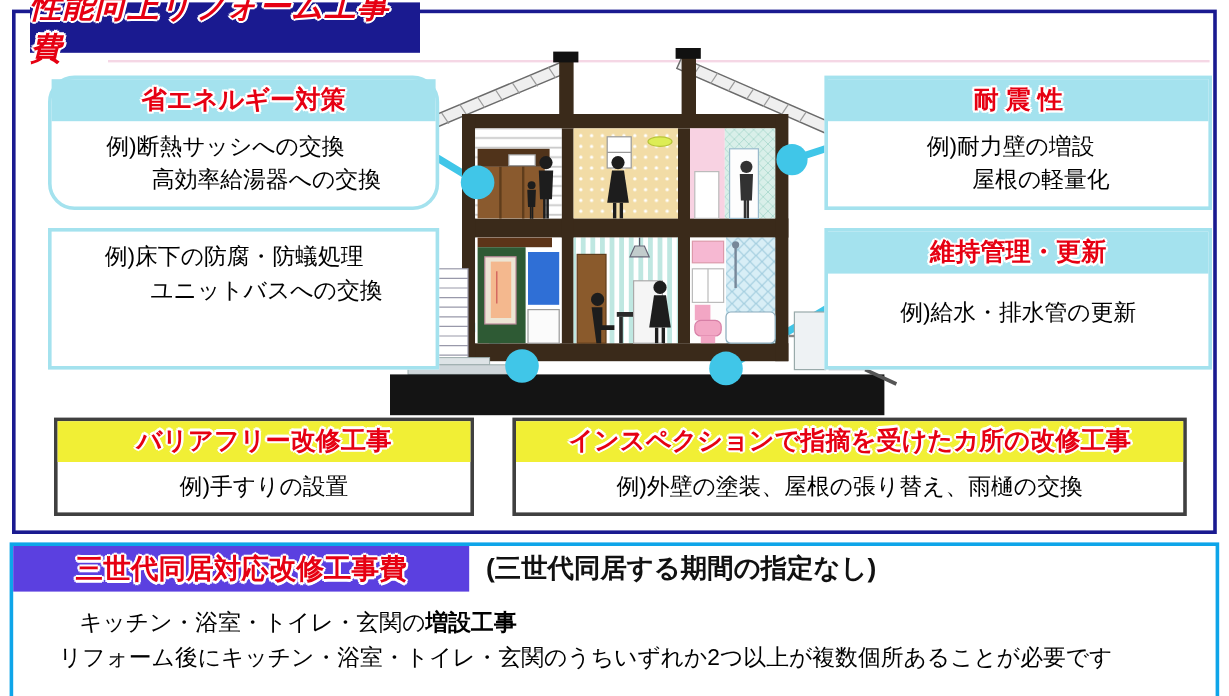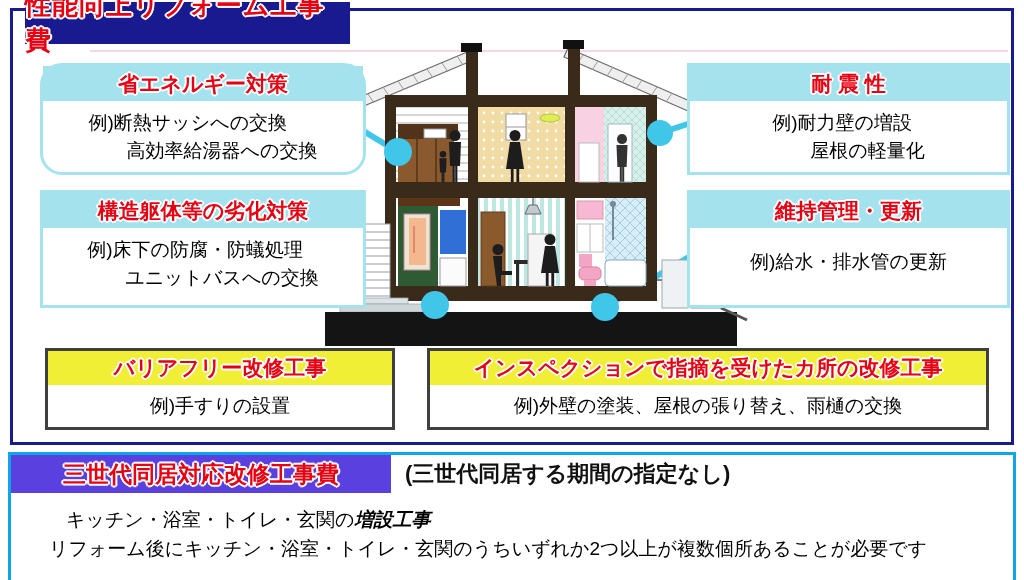--- a/index.html
+++ b/index.html
@@ -10,21 +10,21 @@
   }
   .abs{position:absolute;}
   
   .outline-red{
     color:#e60012;font-weight:bold;
     text-shadow:2px 0 0 #fff,-2px 0 0 #fff,0 2px 0 #fff,0 -2px 0 #fff,
                 1.4px 1.4px 0 #fff,-1.4px 1.4px 0 #fff,1.4px -1.4px 0 #fff,-1.4px -1.4px 0 #fff;
   }
   
   .top-section{left:10px;top:8px;width:1004px;height:437px;border:3px solid #1a1a90;background:#fff;box-sizing:border-box;}
-  .top-title{left:25px;top:2px;width:325px;height:42px;background:#1a1a90;display:flex;align-items:center;justify-content:center;font-size:26px;letter-spacing:1px;z-index:5;}
+  .top-title{left:25px;top:2px;width:325px;height:42px;background:#1a1a90;display:flex;align-items:center;justify-content:center;font-size:26px;letter-spacing:1px;z-index:5;font-style:italic;}
   .pink-line{left:90px;top:50px;width:918px;height:2px;background:#f5d7e5;z-index:0;}
   .house-wrap{left:300px;top:28px;width:460px;height:322px;z-index:1;}
 
   .info-box{border:3px solid #a4e2ee;background:#fff;box-sizing:border-box;z-index:2;}
   .info-header{background:#a4e2ee;text-align:center;font-size:21px;line-height:1.3;padding:4px 0;}
   .info-body{font-size:19px;line-height:1.45;color:#000;display:flex;justify-content:center;padding-top:8px;}
   .info-body .lines{text-align:left;}
   .indent{padding-left:2em;}
   .center-one{justify-content:center;align-items:center;padding-top:0;height:calc(100% - 45px);}
 
@@ -39,21 +39,21 @@
   #box-barrier{left:45px;top:348px;width:350px;height:82px;}
   #box-inspection{left:427px;top:348px;width:562px;height:82px;}
 
   
   .bottom-section{left:8px;top:452px;width:1008px;height:148px;border:3px solid #0ea5e9;background:#fff;box-sizing:border-box;}
   .bottom-title-band{left:0px;top:0px;width:380px;height:38px;background:#5b40e0;display:flex;align-items:center;justify-content:center;font-size:23px;}
   .bottom-subtitle{left:394px;top:4px;font-size:22px;font-weight:bold;color:#111;}
   .bottom-body{left:0px;top:50px;width:1000px;font-size:19px;color:#000;line-height:1.55;}
   .bb-line1{padding-left:55px;}
   .bb-line2{padding-left:38px;}
-  .bold{font-weight:bold;font-style:italic;}
+  .bold{font-weight:bold;}
 </style>
 </head>
 <body>
 
 <div class="abs top-section"></div>
 
 <div class="abs pink-line"></div>
 
 <svg class="abs house-wrap" viewBox="0 0 460 322" aria-hidden="true">
   <defs>
@@ -225,21 +225,20 @@
   <div class="info-header outline-red">耐 震 性</div>
   <div class="info-body">
     <div class="lines">
       <div>例)耐力壁の増設</div>
       <div class="indent">屋根の軽量化</div>
     </div>
   </div>
 </div>
 
 <div class="abs info-box" id="box-deterioration">
-  <div class="info-header outline-red">構造躯体等の劣化対策</div>
   <div class="info-body">
     <div class="lines">
       <div>例)床下の防腐・防蟻処理</div>
       <div class="indent">ユニットバスへの交換</div>
     </div>
   </div>
 </div>
 
 <div class="abs info-box" id="box-maintenance">
   <div class="info-header outline-red">維持管理・更新</div>

